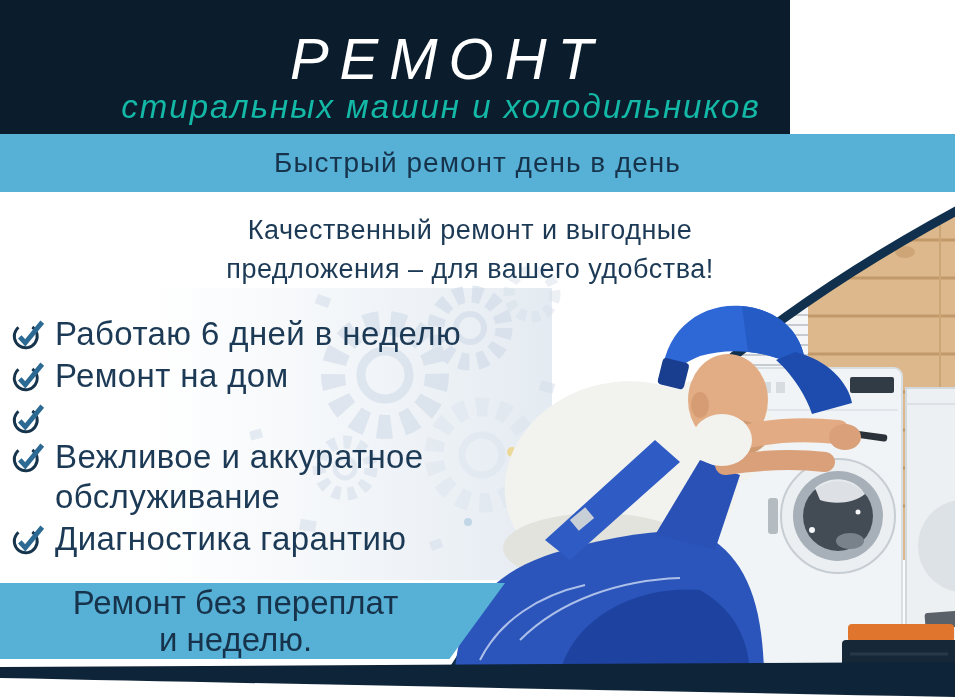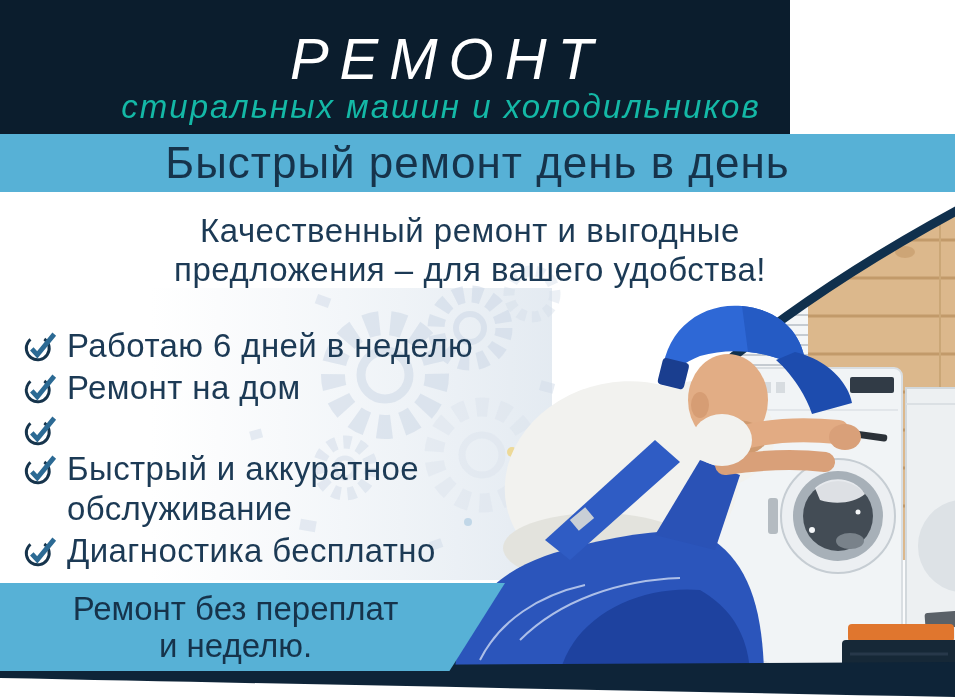--- a/index.html
+++ b/index.html
@@ -6,28 +6,28 @@
   body{width:955px;height:700px;background:#fff;font-family:"Liberation Sans",sans-serif;overflow:hidden;}
   .poster{position:relative;width:955px;height:700px;background:#fff;overflow:hidden;}
   .scene{position:absolute;left:0;top:0;width:955px;height:700px;z-index:1;}
   .hdr{position:absolute;top:0;left:0;width:790px;height:134px;background:var(--navy);z-index:2;
        display:flex;flex-direction:column;align-items:center;justify-content:flex-end;
        padding-bottom:8px;box-sizing:border-box;font-style:italic;}
   .hdr-title{color:#fff;font-size:58px;line-height:1.02;letter-spacing:11px;transform:translateX(52px);}
   .hdr-sub{color:#14b8a6;font-size:33px;letter-spacing:2px;transform:translateX(46px);}
   .band{position:absolute;top:134px;left:0;width:955px;height:58px;background:var(--accent-blue);z-index:2;
         display:flex;align-items:center;justify-content:center;
-        color:var(--band-text);font-size:44px;letter-spacing:1px;}
+        color:var(--band-text);font-size:28px;letter-spacing:1px;}
   .intro{position:absolute;top:211px;left:0;width:940px;z-index:2;text-align:center;
-         color:var(--text-navy);font-size:33px;line-height:39px;letter-spacing:0.5px;}
-  .features{position:absolute;top:314px;left:12px;width:500px;margin:12px;padding:0;list-style:none;z-index:2;}
+         color:var(--text-navy);font-size:27px;line-height:39px;letter-spacing:0.5px;}
+  .features{position:absolute;top:314px;left:12px;width:500px;margin:0;padding:0;list-style:none;z-index:2;}
   .features li{display:flex;align-items:flex-start;margin-bottom:2px;}
   .chk{width:33px;height:33px;flex:0 0 33px;margin:4px 10px 0 0;}
   .feat-label{font-size:33px;line-height:40px;color:var(--text-navy);letter-spacing:0.4px;max-width:440px;}
-  .footer-band{position:absolute;top:583px;left:0;width:505px;height:88px;background:var(--accent-blue);
+  .footer-band{position:absolute;top:583px;left:0;width:505px;height:76px;background:var(--accent-blue);
         clip-path:polygon(0 0,100% 0,89% 100%,0 100%);z-index:2;
         display:flex;flex-direction:column;align-items:center;justify-content:center;
         color:var(--band-text);font-size:33px;line-height:37px;padding-right:34px;box-sizing:border-box;}
 </style>
 </head>
 <body>
 
 <div class="poster">
 
   <svg class="scene" viewBox="0 0 955 700" aria-hidden="true">
@@ -228,28 +228,28 @@
       <svg class="chk" viewBox="0 0 36 36">
         <circle cx="15" cy="20" r="12.5" fill="none" stroke="#16344c" stroke-width="3.2" stroke-dasharray="62 17" transform="rotate(-55 15 20)"></circle>
         <path d="M8.5,20.5 L14.5,27 L33,4.5" fill="none" stroke="#2c6a94" stroke-width="5.2"></path>
       </svg>
     </li>
     <li>
       <svg class="chk" viewBox="0 0 36 36">
         <circle cx="15" cy="20" r="12.5" fill="none" stroke="#16344c" stroke-width="3.2" stroke-dasharray="62 17" transform="rotate(-55 15 20)"></circle>
         <path d="M8.5,20.5 L14.5,27 L33,4.5" fill="none" stroke="#2c6a94" stroke-width="5.2"></path>
       </svg>
-      <span class="feat-label">Быстрый и аккуратное обслуживание</span>
-    </li>
-    <li>
-      <svg class="chk" viewBox="0 0 36 36">
-        <circle cx="15" cy="20" r="12.5" fill="none" stroke="#16344c" stroke-width="3.2" stroke-dasharray="62 17" transform="rotate(-55 15 20)"></circle>
-        <path d="M8.5,20.5 L14.5,27 L33,4.5" fill="none" stroke="#2c6a94" stroke-width="5.2"></path>
-      </svg>
-      <span class="feat-label">Диагностика бесплатно</span>
+      <span class="feat-label">Вежливое и аккуратное обслуживание</span>
+    </li>
+    <li>
+      <svg class="chk" viewBox="0 0 36 36">
+        <circle cx="15" cy="20" r="12.5" fill="none" stroke="#16344c" stroke-width="3.2" stroke-dasharray="62 17" transform="rotate(-55 15 20)"></circle>
+        <path d="M8.5,20.5 L14.5,27 L33,4.5" fill="none" stroke="#2c6a94" stroke-width="5.2"></path>
+      </svg>
+      <span class="feat-label">Диагностика гарантию</span>
     </li>
   </ul>
 
   <div class="footer-band">
     <div>Ремонт без переплат</div>
     <div>и неделю.</div>
   </div>
 
 </div>
 

